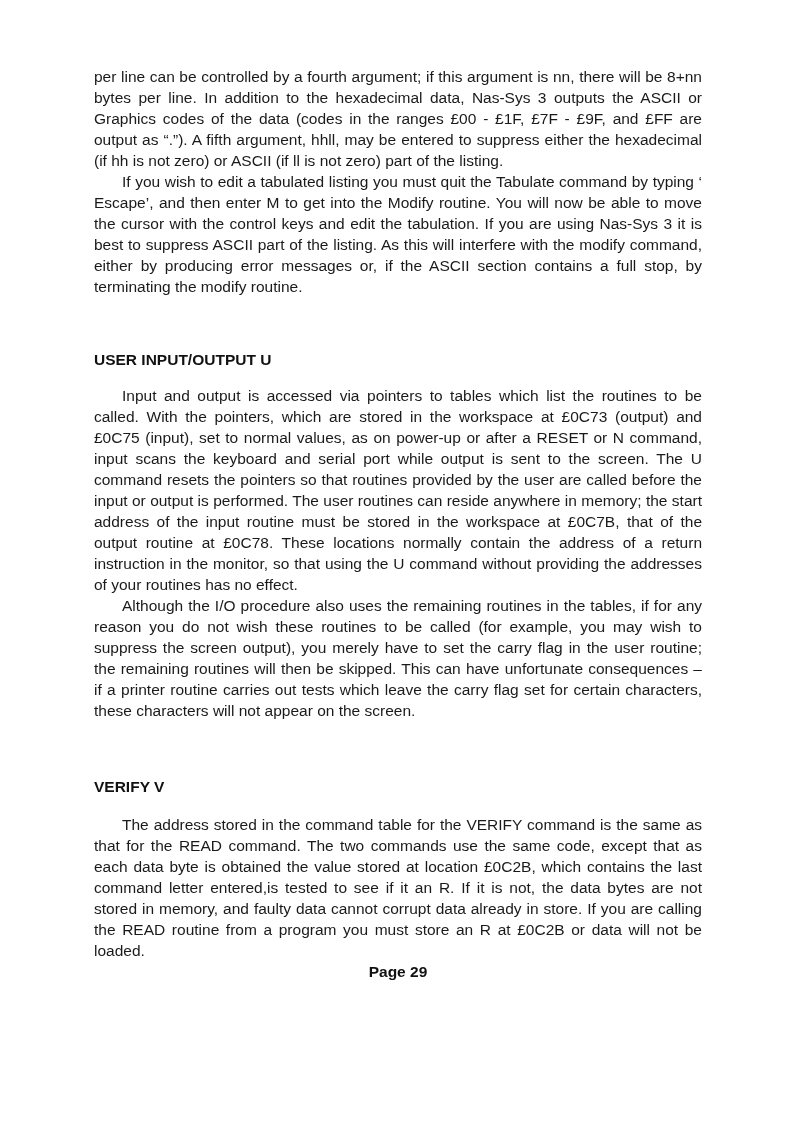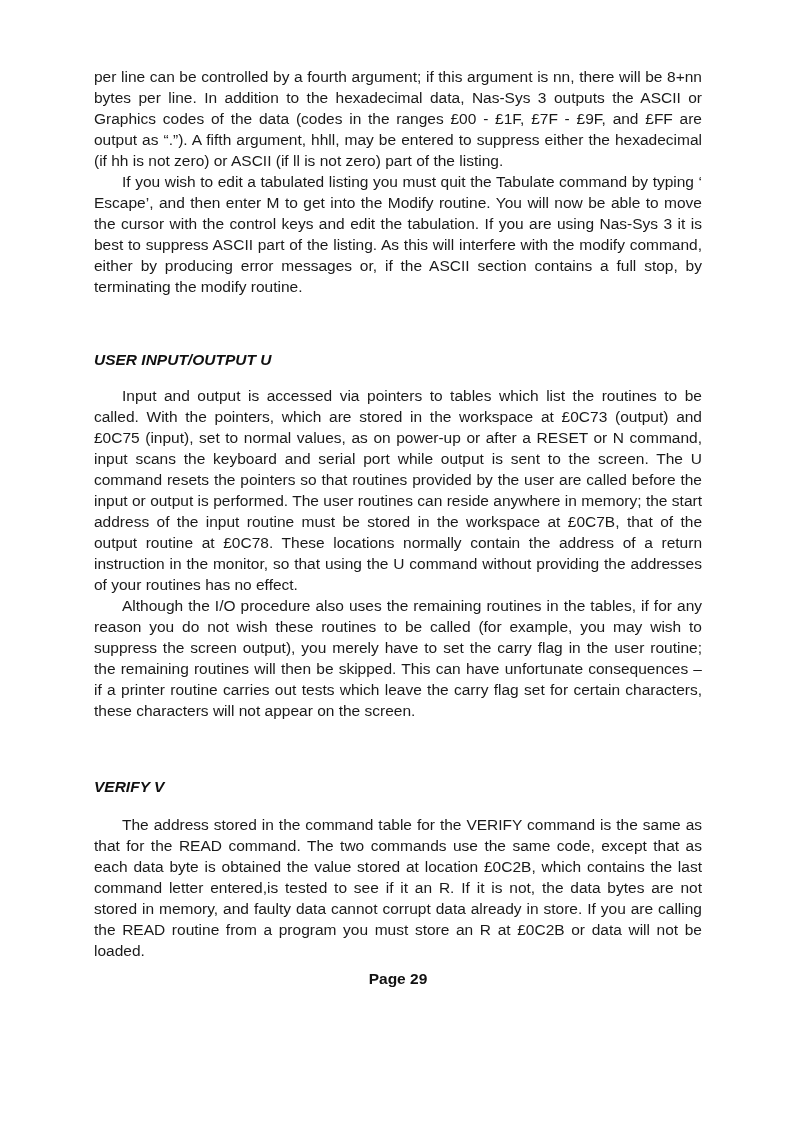--- a/index.html
+++ b/index.html
@@ -26,32 +26,31 @@
   }
   .para.indent {
     text-indent: 28px;
   }
   .heading {
     font-size: 15.5px;
     font-weight: 700;
     margin: 0;
     line-height: 21px;
     color: #111111;
-    font-style: italic;
   }
   .h-user {
     margin-top: 52px;
     margin-bottom: 15px;
   }
   .h-verify {
     margin-top: 55px;
     margin-bottom: 17px;
   }
   .footer {
-    margin-top: 7px;
+    margin-top: 0;
     text-align: center;
     font-weight: 700;
     color: #111111;
   }
 </style>
 </head>
 <body>
 
 <div class="page">
 

